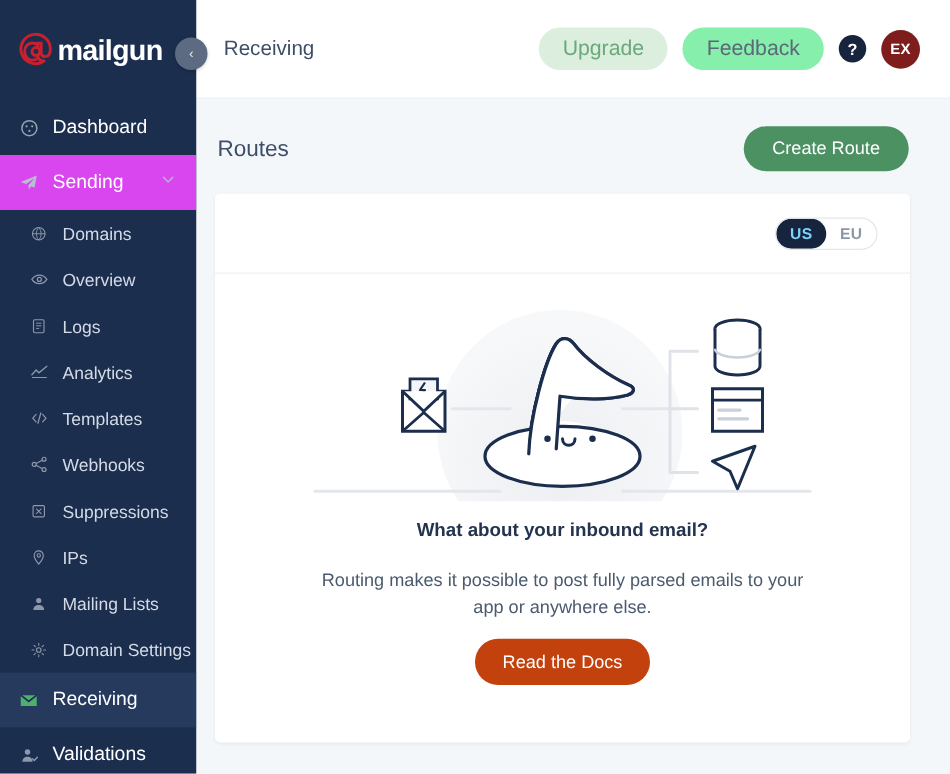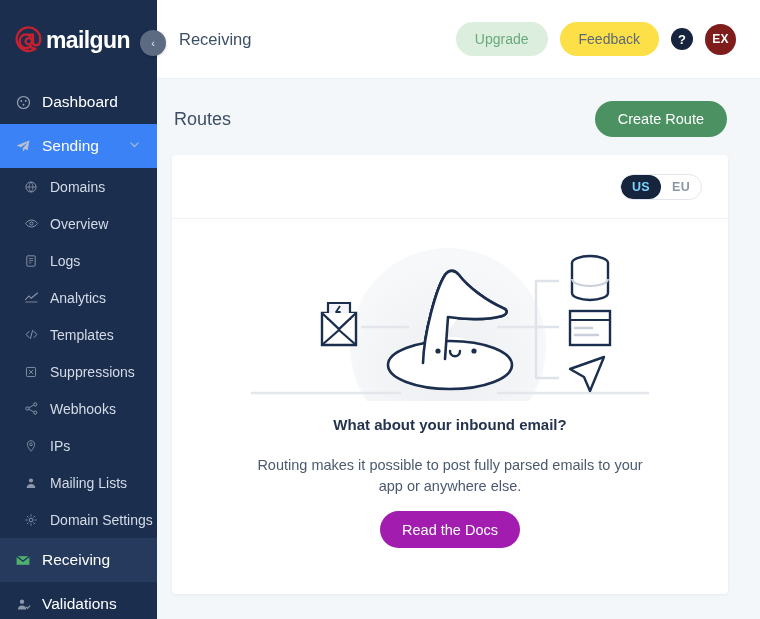--- a/index.html
+++ b/index.html
@@ -29,44 +29,44 @@
   }
   .nav { padding-top: 0px; }
   .nav-item {
     display: flex; align-items: center; gap: 11px;
     height: 37px; padding-left: 15px;
     color: #dfe4ec; font-size: 14.5px;
     cursor: pointer; position: relative;
   }
   .nav-item .ico { width: 16px; height: 16px; flex: 0 0 16px; display: flex; align-items: center; justify-content: center; }
   .nav-item.top { font-size: 15.5px; color: #ffffff; height: 44px; }
-  .nav-item.active-parent { background: #3b82f6; }
+  .nav-item.active-parent { background: #d946ef; }
   .nav-item.active { background: #253a5d; color: #ffffff; }
   .nav-item.sub { padding-left: 23px; font-size: 14px; color: #d5dbe6; height: 37px; }
   .nav-item .chev { margin-left: auto; margin-right: 16px; opacity: .85; }
 
   
   .main {
     flex: 1 1 auto; height: 619px; background: #f4f7fa;
     display: flex; flex-direction: column; position: relative;
   }
   .topbar {
     height: 79px; background: #ffffff; flex: 0 0 79px;
     display: flex; align-items: center;
     padding: 0 24px 0 22px;
     border-bottom: 1px solid #eceff3;
   }
   .page-name { font-size: 16.5px; color: #3d4f66; }
   .topbar-right { margin-left: auto; display: flex; align-items: center; gap: 12px; }
   .btn-pill {
     border: none; border-radius: 18px; height: 34px; padding: 0 19px;
-    font-size: 14px; cursor: pointer; font-family: inherit;
+    font-size: 17px; cursor: pointer; font-family: inherit;
   }
   .btn-upgrade { background: #dcefdf; color: #6aa97a; }
-  .btn-feedback { background: #fde047; color: #5b6878; }
+  .btn-feedback { background: #86efac; color: #5b6878; }
   .help-icon {
     width: 22px; height: 22px; border-radius: 50%; background: #16243d;
     color: #fff; font-size: 13px; font-weight: 700;
     display: flex; align-items: center; justify-content: center; cursor: pointer;
   }
   .avatar {
     width: 31px; height: 31px; border-radius: 50%; background: #7f1d1d;
     color: #fff; font-size: 12px; font-weight: 700; letter-spacing: .3px;
     display: flex; align-items: center; justify-content: center; cursor: pointer;
   }
@@ -118,21 +118,21 @@
   }
   .illus { width: 420px; height: 160px; }
   .empty-title {
     font-size: 15px; font-weight: 700; color: #24344f; margin-top: 15px;
   }
   .empty-desc {
     font-size: 14.5px; color: #4b5a6e; text-align: center;
     margin-top: 22px; width: 400px; line-height: 21px;
   }
   .btn-docs {
-    margin-top: 14px; background: #a21caf; color: #ffffff; border: none;
+    margin-top: 14px; background: #c2410c; color: #ffffff; border: none;
     border-radius: 19px; height: 37px; padding: 0 22px; font-size: 14.5px;
     cursor: pointer; font-family: inherit;
   }
 </style>
 </head>
 <body>
 
 <div class="app">
 
   <aside class="sidebar">
@@ -220,38 +220,38 @@
         <span class="ico">
           <svg viewBox="0 0 20 20" width="15" height="15">
               <path d="M6.5 6 3 10l3.5 4M13.5 6 17 10l-3.5 4M11.5 4.5 8.5 15.5" fill="none" stroke="#8d98ab" stroke-width="1.3" stroke-linecap="round"></path>
             </svg>
         </span>
         <span>Templates</span>
       </div>
 
       <div class="nav-item sub">
         <span class="ico">
-          <svg viewBox="0 0 20 20" width="14" height="14">
-              <rect x="3.5" y="3.5" width="13" height="13" rx="1.4" fill="none" stroke="#8d98ab" stroke-width="1.3"></rect>
-              <path d="M7 7l6 6M13 7l-6 6" stroke="#8d98ab" stroke-width="1.2"></path>
-            </svg>
-        </span>
-        <span>Suppressions</span>
-      </div>
-
-      <div class="nav-item sub">
-        <span class="ico">
           <svg viewBox="0 0 20 20" width="15" height="15">
               <circle cx="15" cy="4.5" r="2.1" fill="none" stroke="#8d98ab" stroke-width="1.3"></circle>
               <circle cx="15" cy="15.5" r="2.1" fill="none" stroke="#8d98ab" stroke-width="1.3"></circle>
               <circle cx="4.5" cy="10" r="2.1" fill="none" stroke="#8d98ab" stroke-width="1.3"></circle>
               <path d="M6.4 9 13 5.5M6.4 11 13 14.5" stroke="#8d98ab" stroke-width="1.2"></path>
             </svg>
         </span>
         <span>Webhooks</span>
+      </div>
+
+      <div class="nav-item sub">
+        <span class="ico">
+          <svg viewBox="0 0 20 20" width="14" height="14">
+              <rect x="3.5" y="3.5" width="13" height="13" rx="1.4" fill="none" stroke="#8d98ab" stroke-width="1.3"></rect>
+              <path d="M7 7l6 6M13 7l-6 6" stroke="#8d98ab" stroke-width="1.2"></path>
+            </svg>
+        </span>
+        <span>Suppressions</span>
       </div>
 
       <div class="nav-item sub">
         <span class="ico">
           <svg viewBox="0 0 20 20" width="14" height="14">
               <path d="M10 2.5c-3 0-5.2 2.3-5.2 5.2 0 3.8 5.2 9.8 5.2 9.8s5.2-6 5.2-9.8c0-2.9-2.2-5.2-5.2-5.2z" fill="none" stroke="#8d98ab" stroke-width="1.3"></path>
               <circle cx="10" cy="7.7" r="1.9" fill="none" stroke="#8d98ab" stroke-width="1.2"></circle>
             </svg>
         </span>
         <span>IPs</span>

